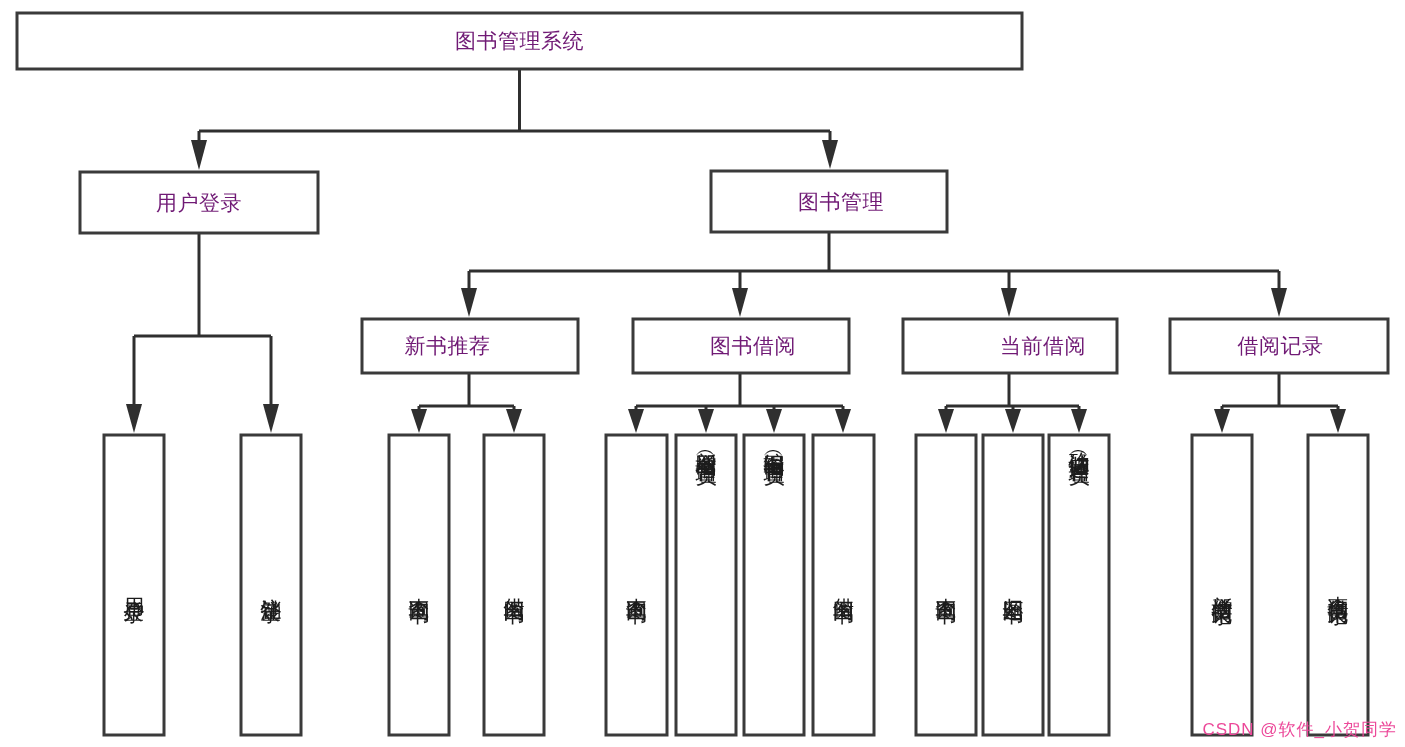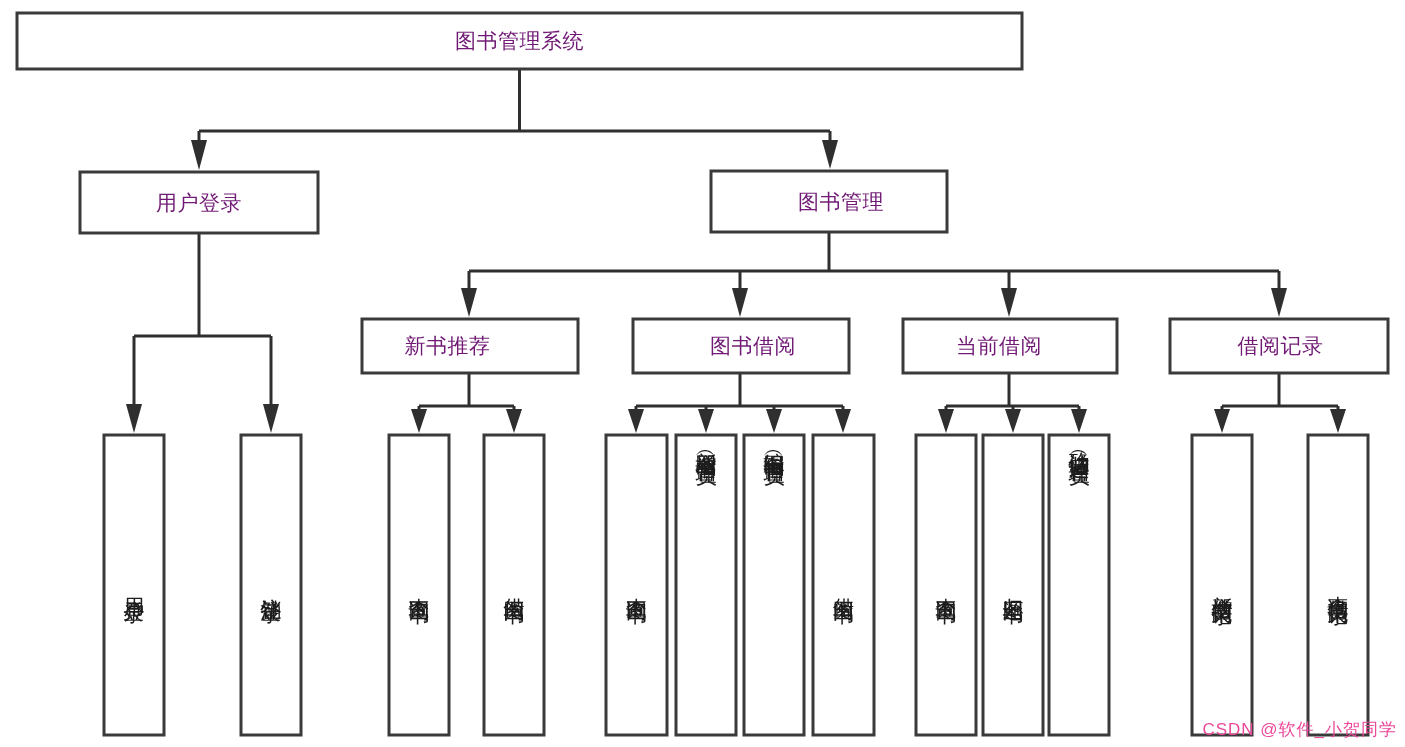--- a/index.html
+++ b/index.html
@@ -192,21 +192,21 @@
   <div class="label-h" style="left:17px; top:13px; width:1005px; height:56px;">图书管理系统</div>
 
   <div class="label-h" style="left:80px; top:172px; width:238px; height:61px;">用户登录</div>
 
   <div class="label-h" style="left:711px; top:171px; width:236px; height:61px;padding-left:12px;">图书管理</div>
 
   <div class="label-h" style="left:362px; top:319px; width:171px; height:54px;">新书推荐</div>
 
   <div class="label-h" style="left:633px; top:319px; width:216px; height:54px;margin-left:12px;">图书借阅</div>
 
-  <div class="label-h" style="left:903px; top:319px; width:192px; height:54px;">当前借阅</div>
+  <div class="label-h" style="left:903px; top:319px; width:192px; height:54px;padding-left:44px;">当前借阅</div>
 
   <div class="label-h" style="left:1170px; top:319px; width:221px; height:54px;">借阅记录</div>
 
   <div class="label-v" style="left:104px; top:435px; width:60px; height:300px;">
     <span>用户登录</span>
   </div>
 
   <div class="label-v" style="left:241px; top:435px; width:60px; height:300px;">
     <span>注销登录</span>
   </div>

